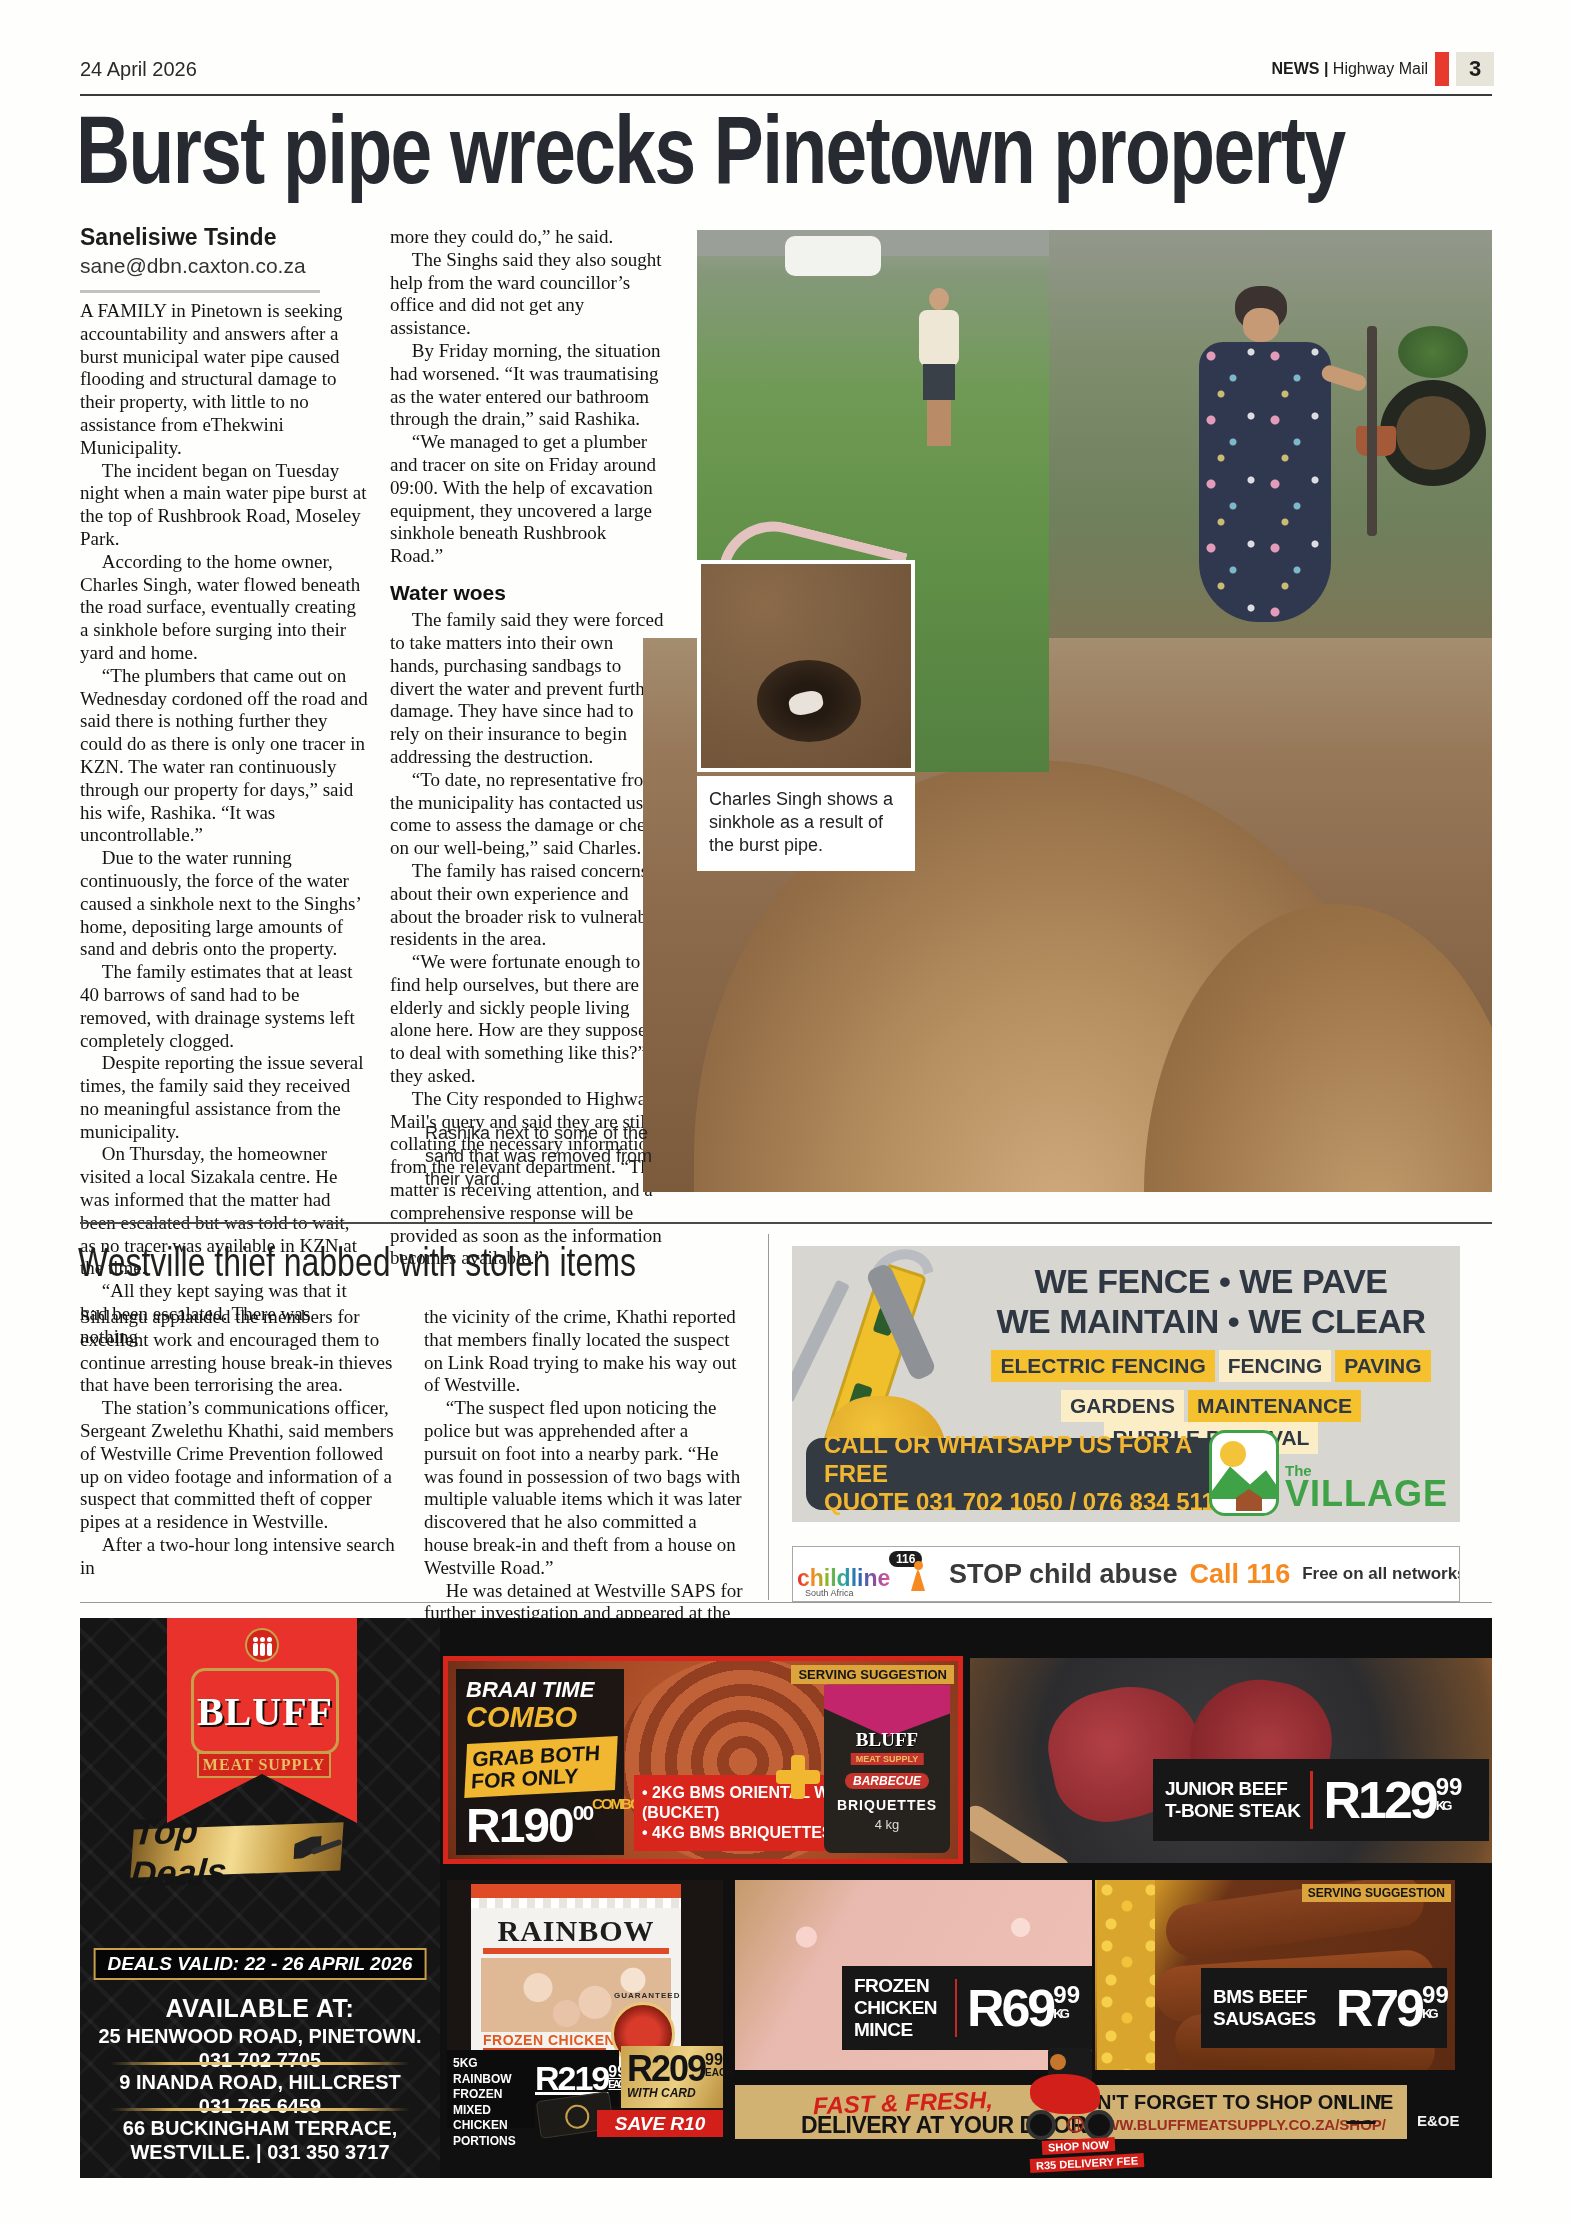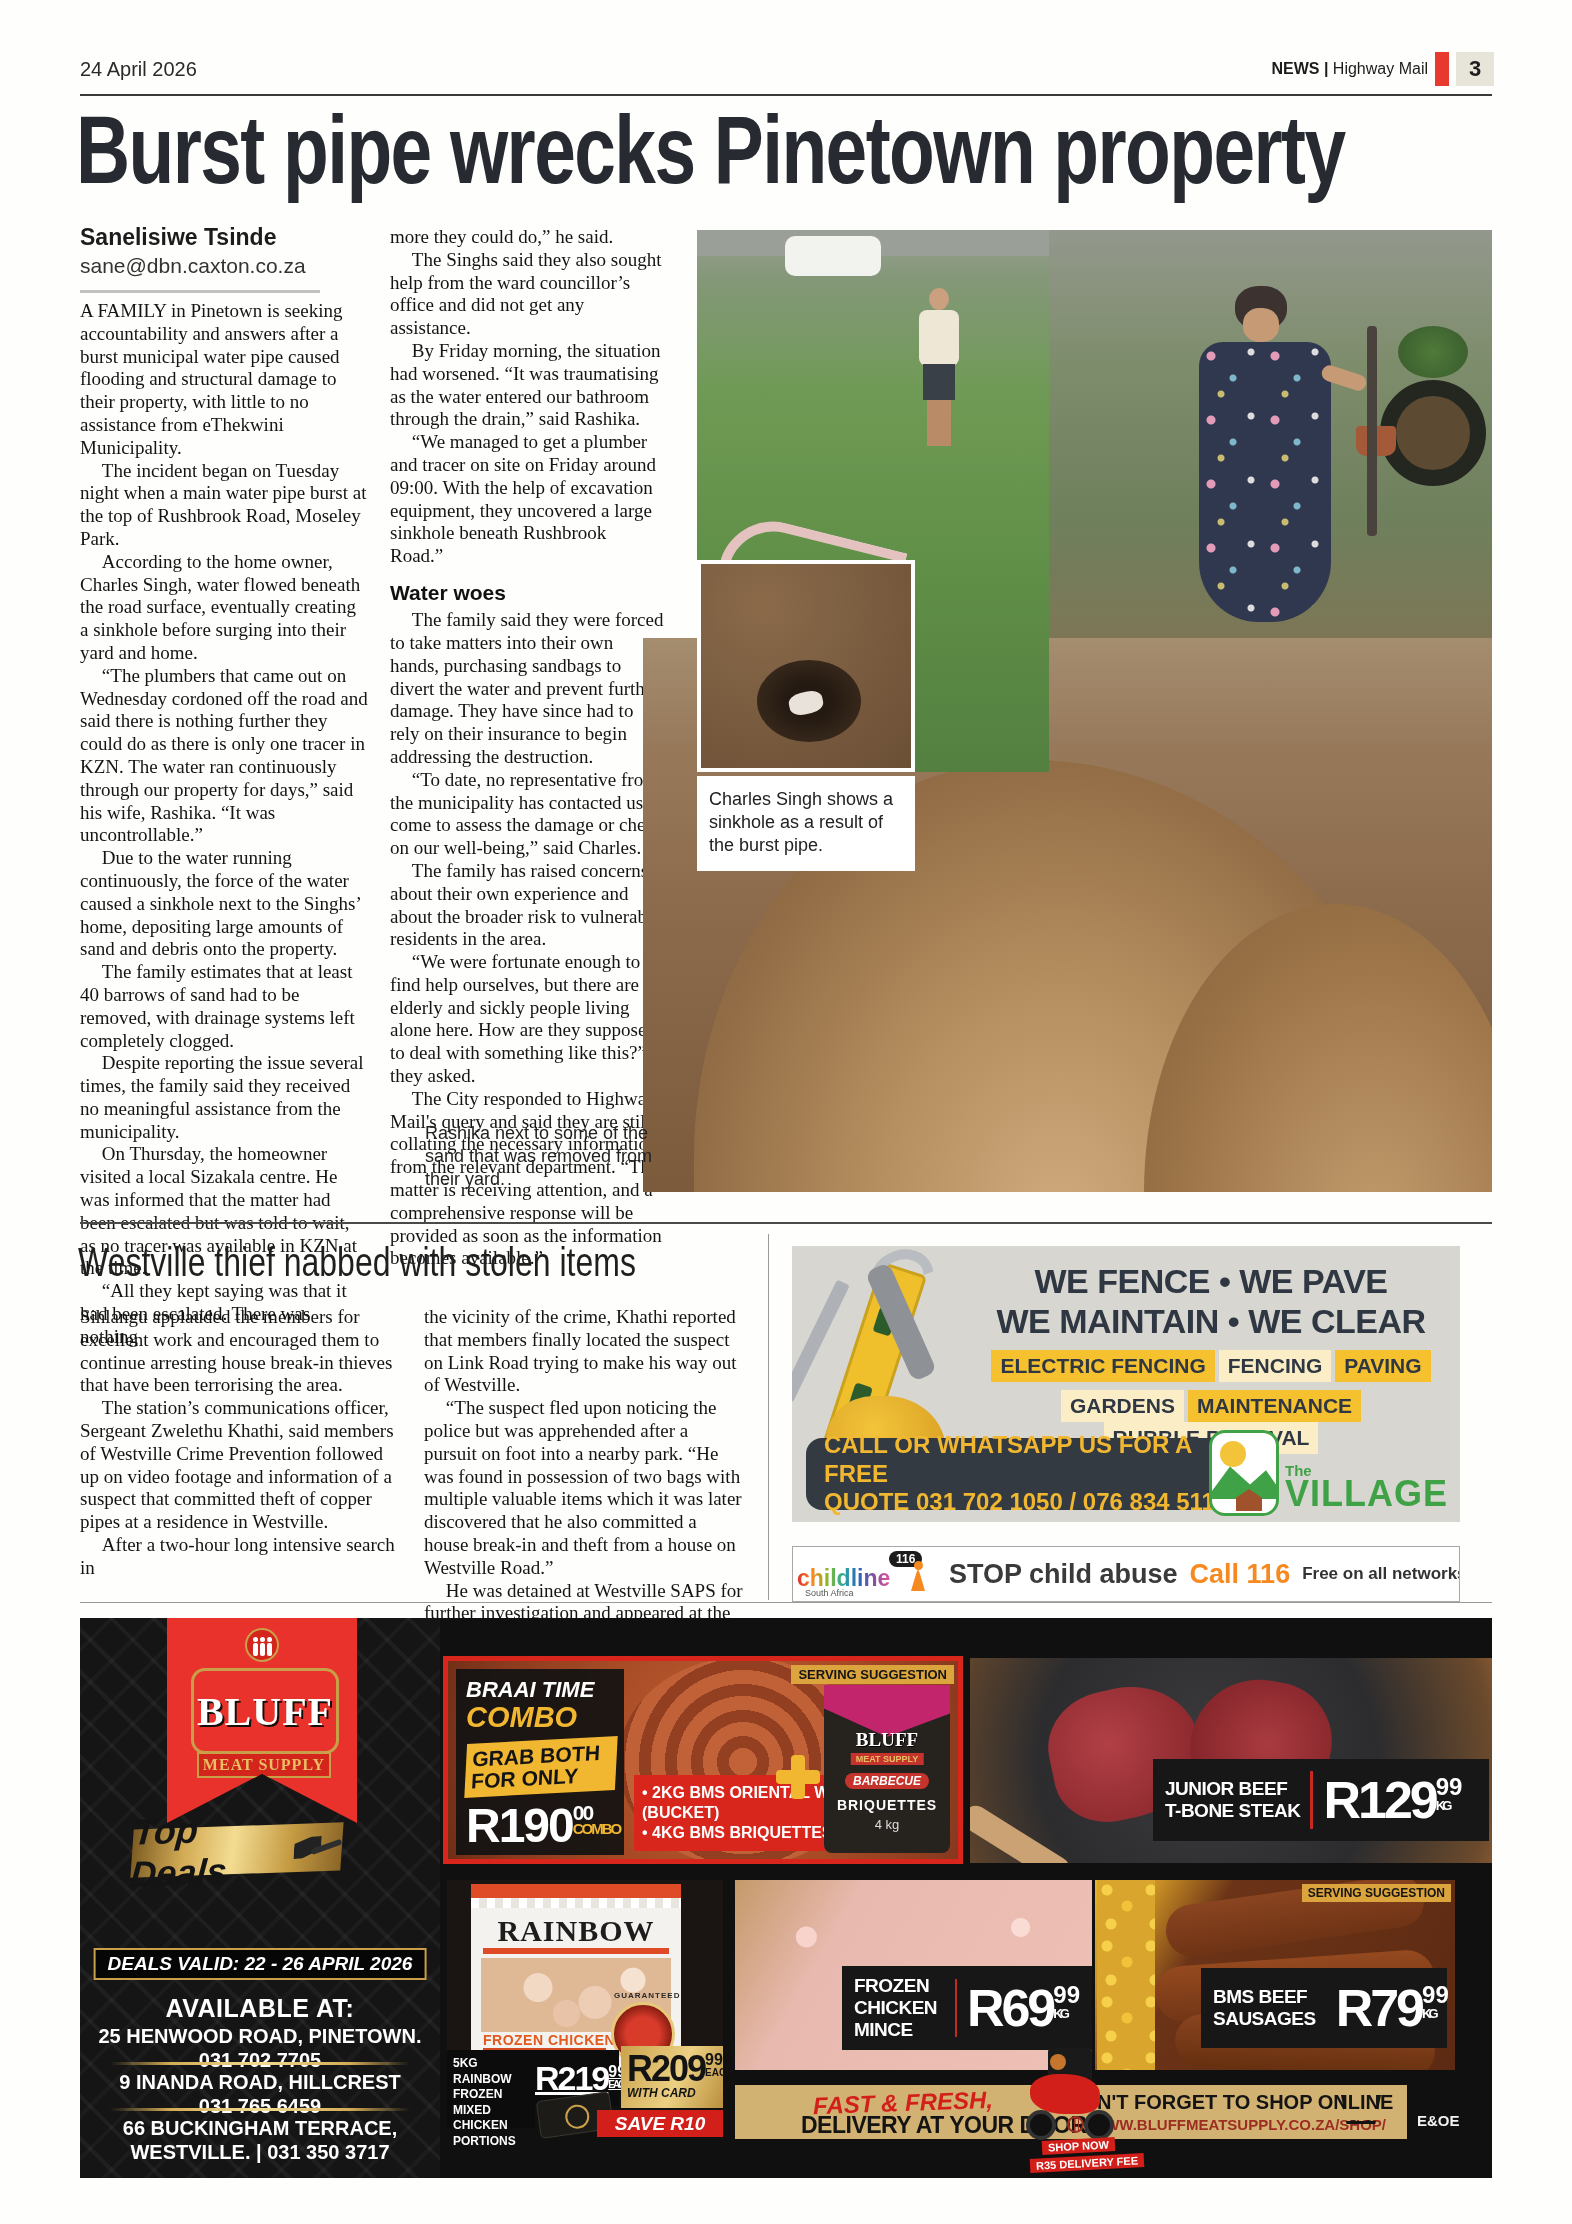--- a/index.html
+++ b/index.html
@@ -496,21 +496,21 @@
       <div class="serving" data-bind="bluff_ad.braai.serving">SERVING SUGGESTION</div>
       <div class="braai-box">
         <div class="bt1" data-bind="bluff_ad.braai.title1">BRAAI TIME</div>
         <div class="bt2" data-bind="bluff_ad.braai.title2">COMBO</div>
         <div class="grab">
           <div data-bind="bluff_ad.braai.grab1">GRAB BOTH</div>
           <div data-bind="bluff_ad.braai.grab2">FOR ONLY</div>
         </div>
         <div class="bprice">
           <span data-bind="bluff_ad.braai.price">R190</span>
-          <span style="display:flex;flex-direction:column;line-height:1;">
+          <span style="display:flex;flex-direction:row;line-height:1;">
             <span class="bcents" data-bind="bluff_ad.braai.cents">00</span>
             <span class="bunit" data-bind="bluff_ad.braai.unit">COMBO</span>
           </span>
         </div>
       </div>
       <div class="items">
         <div data-bind="bluff_ad.braai.item1">• 2KG BMS ORIENTAL WORS (BUCKET)</div>
         <div data-bind="bluff_ad.braai.item2">• 4KG BMS BRIQUETTES</div>
       </div>
       <div class="plus"></div>

